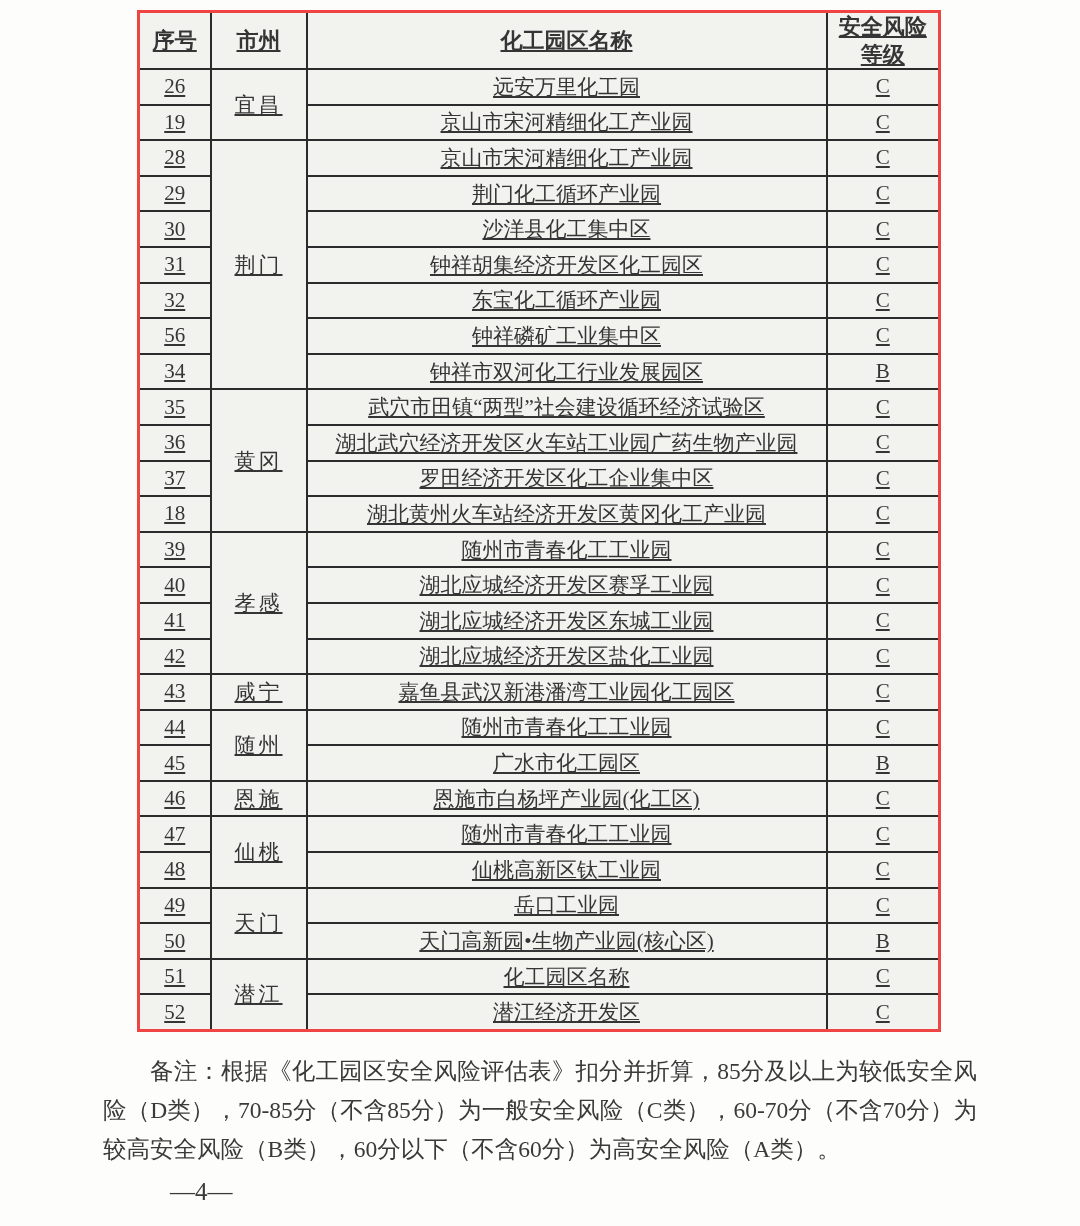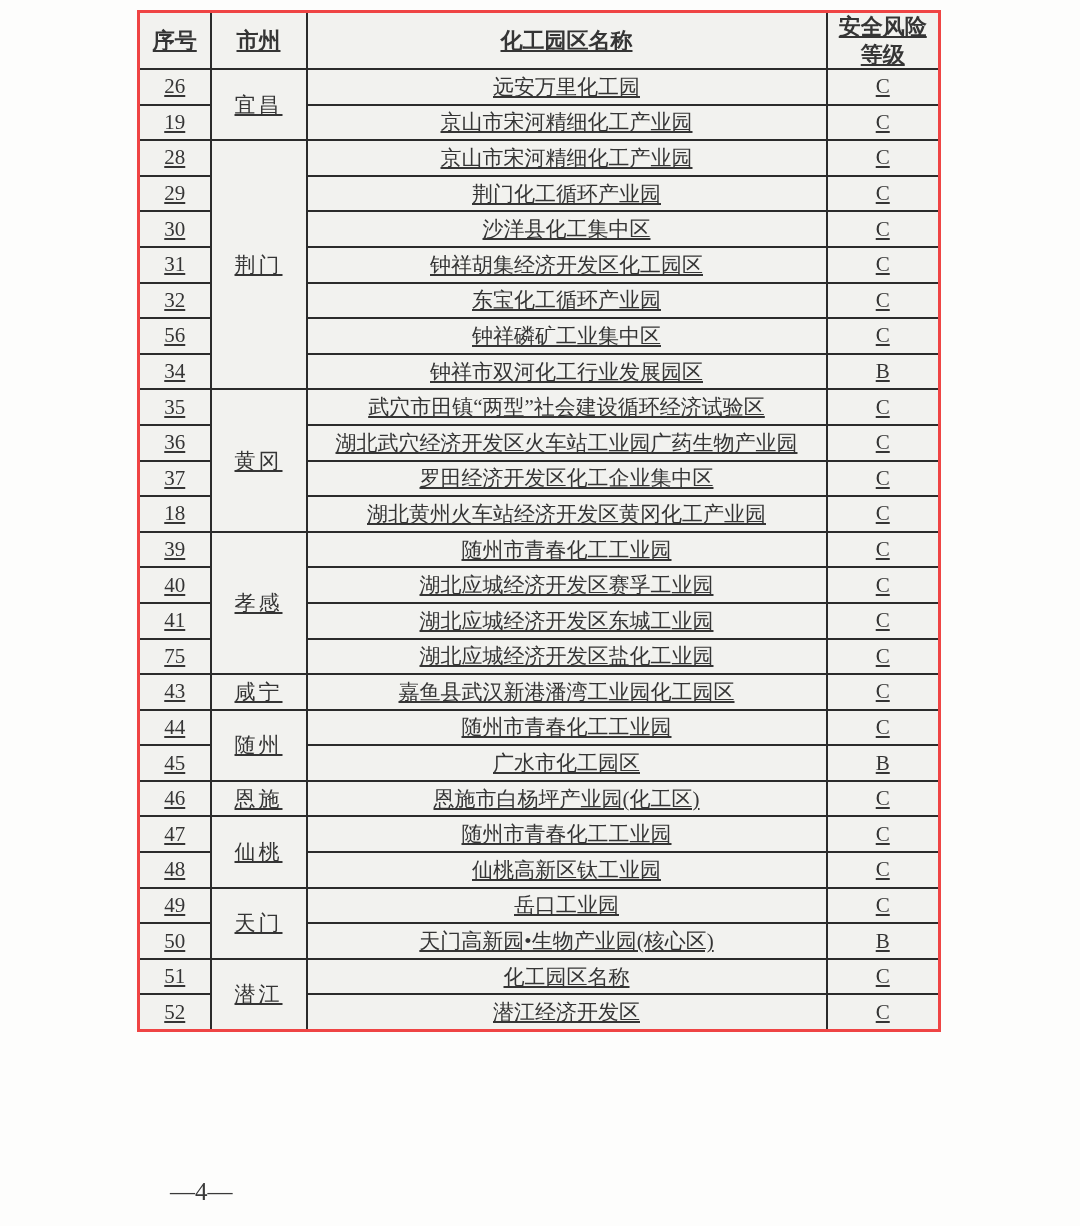--- a/index.html
+++ b/index.html
@@ -181,21 +181,21 @@
           <td>40</td>
           <td class="park">湖北应城经济开发区赛孚工业园</td>
           <td>C</td>
         </tr>
         <tr>
           <td>41</td>
           <td class="park">湖北应城经济开发区东城工业园</td>
           <td>C</td>
         </tr>
         <tr>
-          <td>75</td>
+          <td>42</td>
           <td class="park">湖北应城经济开发区盐化工业园</td>
           <td>C</td>
         </tr>
         <tr>
           <td>43</td>
           <td class="city-cell" rowspan="1">咸宁</td>
           <td class="park">嘉鱼县武汉新港潘湾工业园化工园区</td>
           <td>C</td>
         </tr>
         <tr>
@@ -244,16 +244,17 @@
           <td>C</td>
         </tr>
         <tr>
           <td>52</td>
           <td class="park">潜江经济开发区</td>
           <td>C</td>
         </tr>
       </tbody>
   </table>
 
+  <p class="note">备注：根据《化工园区安全风险评估表》扣分并折算，85分及以上为较低安全风险（D类），70-85分（不含85分）为一般安全风险（C类），60-70分（不含70分）为较高安全风险（B类），60分以下（不含60分）为高安全风险（A类）。</p>
 
   <div class="page-number">—4—</div>
 
 </div>
 
 </body></html>

